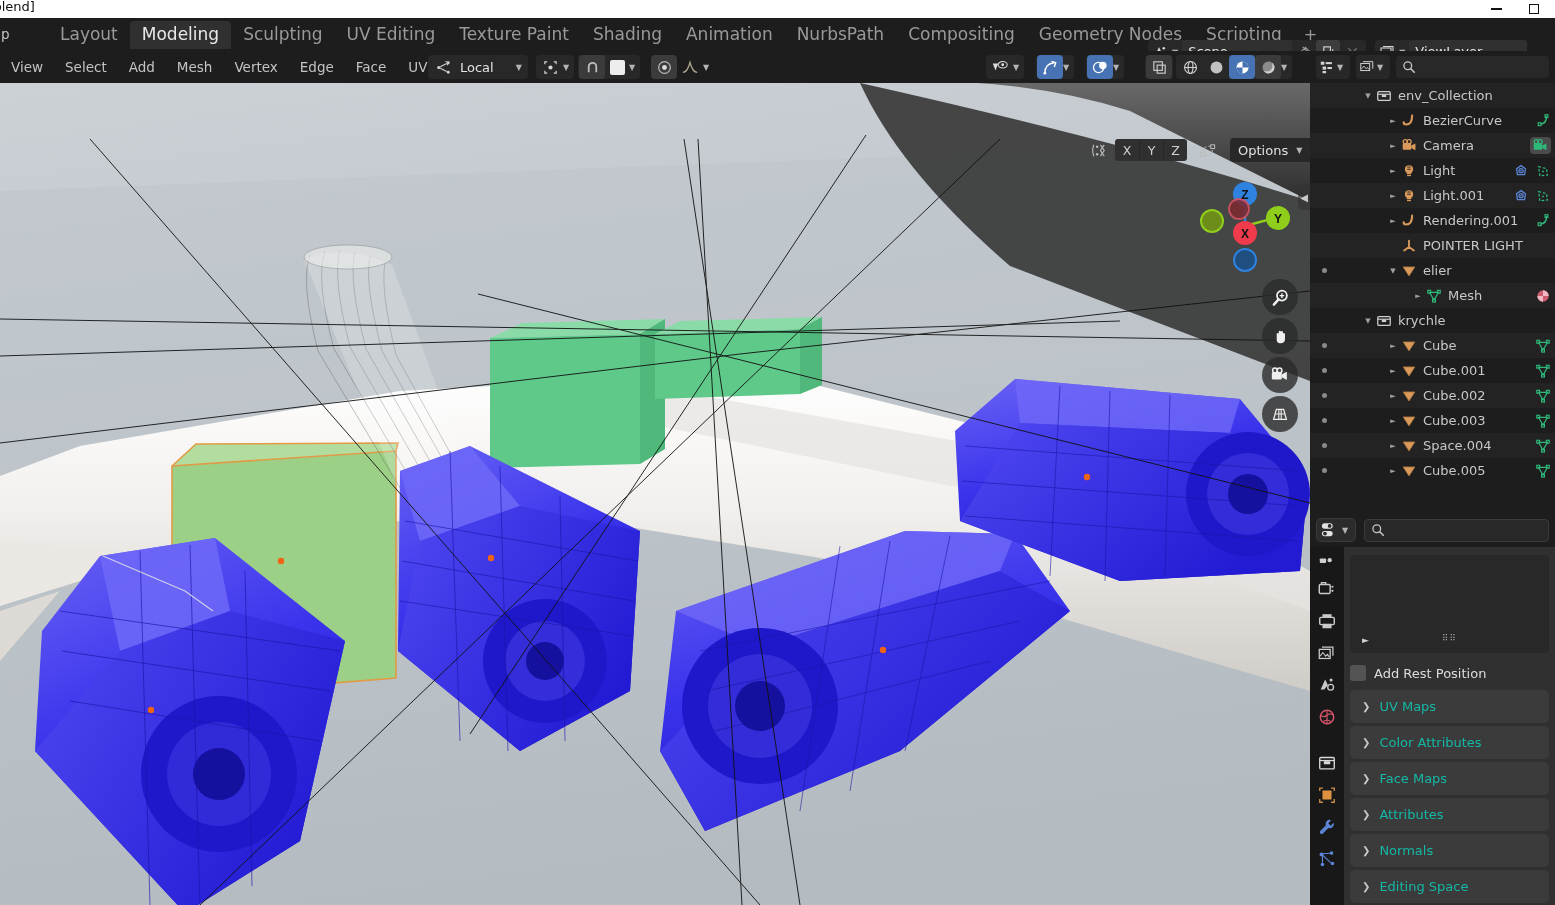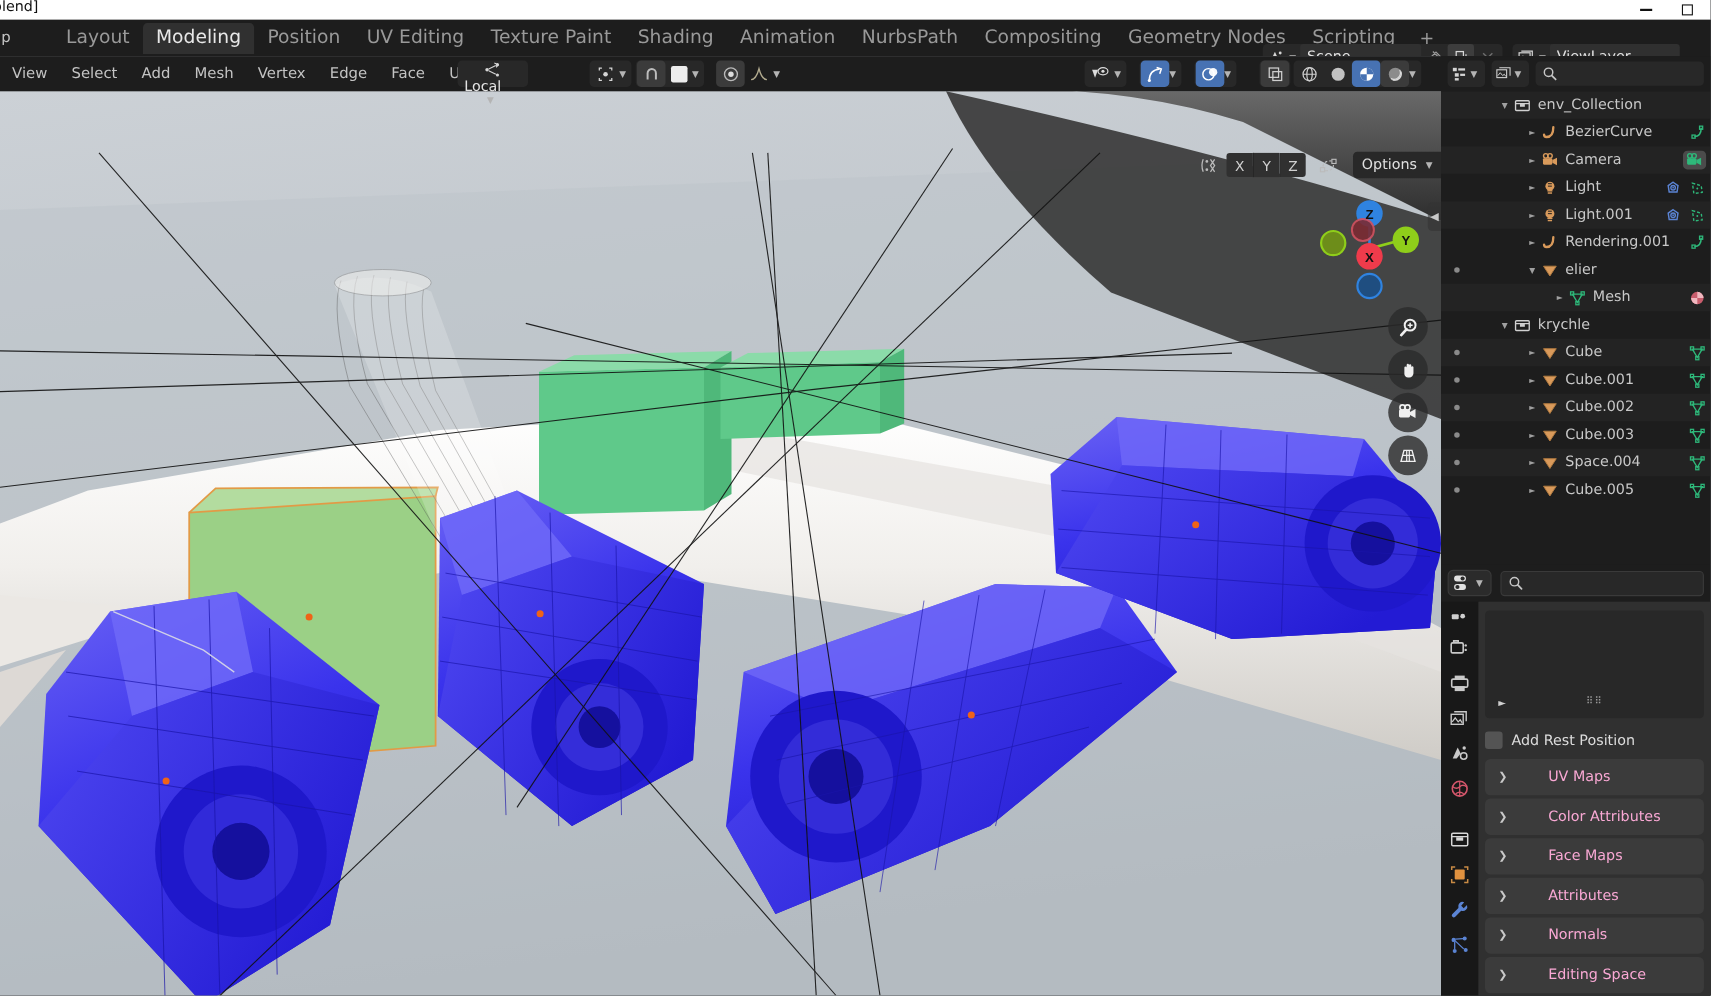--- a/index.html
+++ b/index.html
@@ -87,21 +87,21 @@
   #uvbox{height:98px;background:#282828;border-radius:4px;position:relative;margin-bottom:7px;}
   #uvbox .tri{position:absolute;left:12px;bottom:8px;color:#cfcfcf;font-size:9px;}
   #uvbox .grip{position:absolute;left:50%;transform:translateX(-50%);bottom:10px;
     color:#9a9a9a;font-size:9px;letter-spacing:1px;}
   .chkrow{display:flex;align-items:center;height:26px;gap:8px;margin-bottom:4px;}
   .chkbox{width:16px;height:16px;background:#545454;border-radius:3px;}
   .chkrow .t{font-size:13px;color:#dcdcdc;}
   .panel{height:33px;background:#3b3b3b;border-radius:5px;margin-bottom:3px;display:flex;
     align-items:center;padding-left:12px;gap:9px;}
   .panel .ar{font-size:10px;color:#c9c9c9;}
-  .panel .t{font-size:13px;color:#f9a8d4;margin-left:28px;}
+  .panel .t{font-size:13px;color:#14b8a6;}
   svg{display:block;}
 </style>
 </head>
 <body>
 
 <div id="titlebar">
   <div class="ttl">elier.blend]</div>
   <div class="wbtn" id="btn-min">
       <span class="g"></span>
     </div>
@@ -111,21 +111,21 @@
 </div>
 
 <div id="topbar">
   <div id="menus">
     <div class="mi">elp</div>
   </div>
 
   <div id="tabs">
     <div class="tab">Layout</div>
     <div class="tab active">Modeling</div>
-    <div class="tab">Position</div>
+    <div class="tab">Sculpting</div>
     <div class="tab">UV Editing</div>
     <div class="tab">Texture Paint</div>
     <div class="tab">Shading</div>
     <div class="tab">Animation</div>
     <div class="tab">NurbsPath</div>
     <div class="tab">Compositing</div>
     <div class="tab">Geometry Nodes</div>
     <div class="tab">Scripting</div>
     <div class="plus">+</div>
   </div>
@@ -336,21 +336,21 @@
       <div class="mi">View</div>
       <div class="mi">Select</div>
       <div class="mi">Add</div>
       <div class="mi">Mesh</div>
       <div class="mi">Vertex</div>
       <div class="mi">Edge</div>
       <div class="mi">Face</div>
       <div class="mi">UV</div>
     </div>
 
-    <div class="tgroup" style="left:416px;padding:0 2px;flex-direction:column;">
+    <div class="tgroup" style="left:428px;padding:0 2px;">
       <div class="tbtn">
         <svg width="17" height="17" viewBox="0 0 18 18">
             <circle cx="4" cy="9" r="1.7" fill="#d6d6d6"></circle>
             <circle cx="14" cy="4" r="1.5" fill="#d6d6d6"></circle>
             <circle cx="14" cy="14" r="1.5" fill="#d6d6d6"></circle>
             <path d="M5.6 8.2 L12.4 4.8 M5.6 9.8 L12.4 13.2" stroke="#d6d6d6" stroke-width="1.1"></path>
             <path d="M11 2.5 L14.6 4 L12.8 6.6" fill="none" stroke="#d6d6d6" stroke-width="1.1"></path>
           </svg>
       </div>
       <span style="font-size:13px;color:#e2e2e2;padding:0 22px 0 4px;">Local</span>
@@ -692,20 +692,30 @@
         <span class="rt">
           <span style="">
             <svg width="16" height="16" viewBox="0 0 18 18">
               <path d="M13 3.5 Q13 12.5 6 12.5" fill="none" stroke="#2eb87a" stroke-width="1.6"></path>
               <rect x="11.3" y="1.9" width="3.2" height="3.2" fill="none" stroke="#2eb87a" stroke-width="1.3"></rect>
               <rect x="3.6" y="11" width="3.2" height="3.2" fill="none" stroke="#2eb87a" stroke-width="1.3"></rect>
             </svg>
           </span>
         </span>
       </div>
+      <div class="row alt">
+        <span style="flex:0 0 76px"></span>
+        <span class="dis"></span>
+        <span class="tic">
+          <svg width="16" height="16" viewBox="0 0 18 18">
+            <path d="M9 3 V10 M9 10 L3.5 14 M9 10 L14.5 14" fill="none" stroke="#d99a5b" stroke-width="2.1" stroke-linecap="round"></path>
+          </svg>
+        </span>
+        <span class="lbl">POINTER  LIGHT</span>
+      </div>
       <div class="row">
         <span class="dot"></span>
         <span style="flex:0 0 76px"></span>
         <span class="dis">▼</span>
         <span class="tic">
           <svg width="16" height="16" viewBox="0 0 18 18">
             <path d="M2.5 4.5 L15.5 4.5 L9 14.5 Z" fill="#d99a5b" stroke="#b07a40" stroke-width="1"></path>
           </svg>
         </span>
         <span class="lbl">elier</span>

